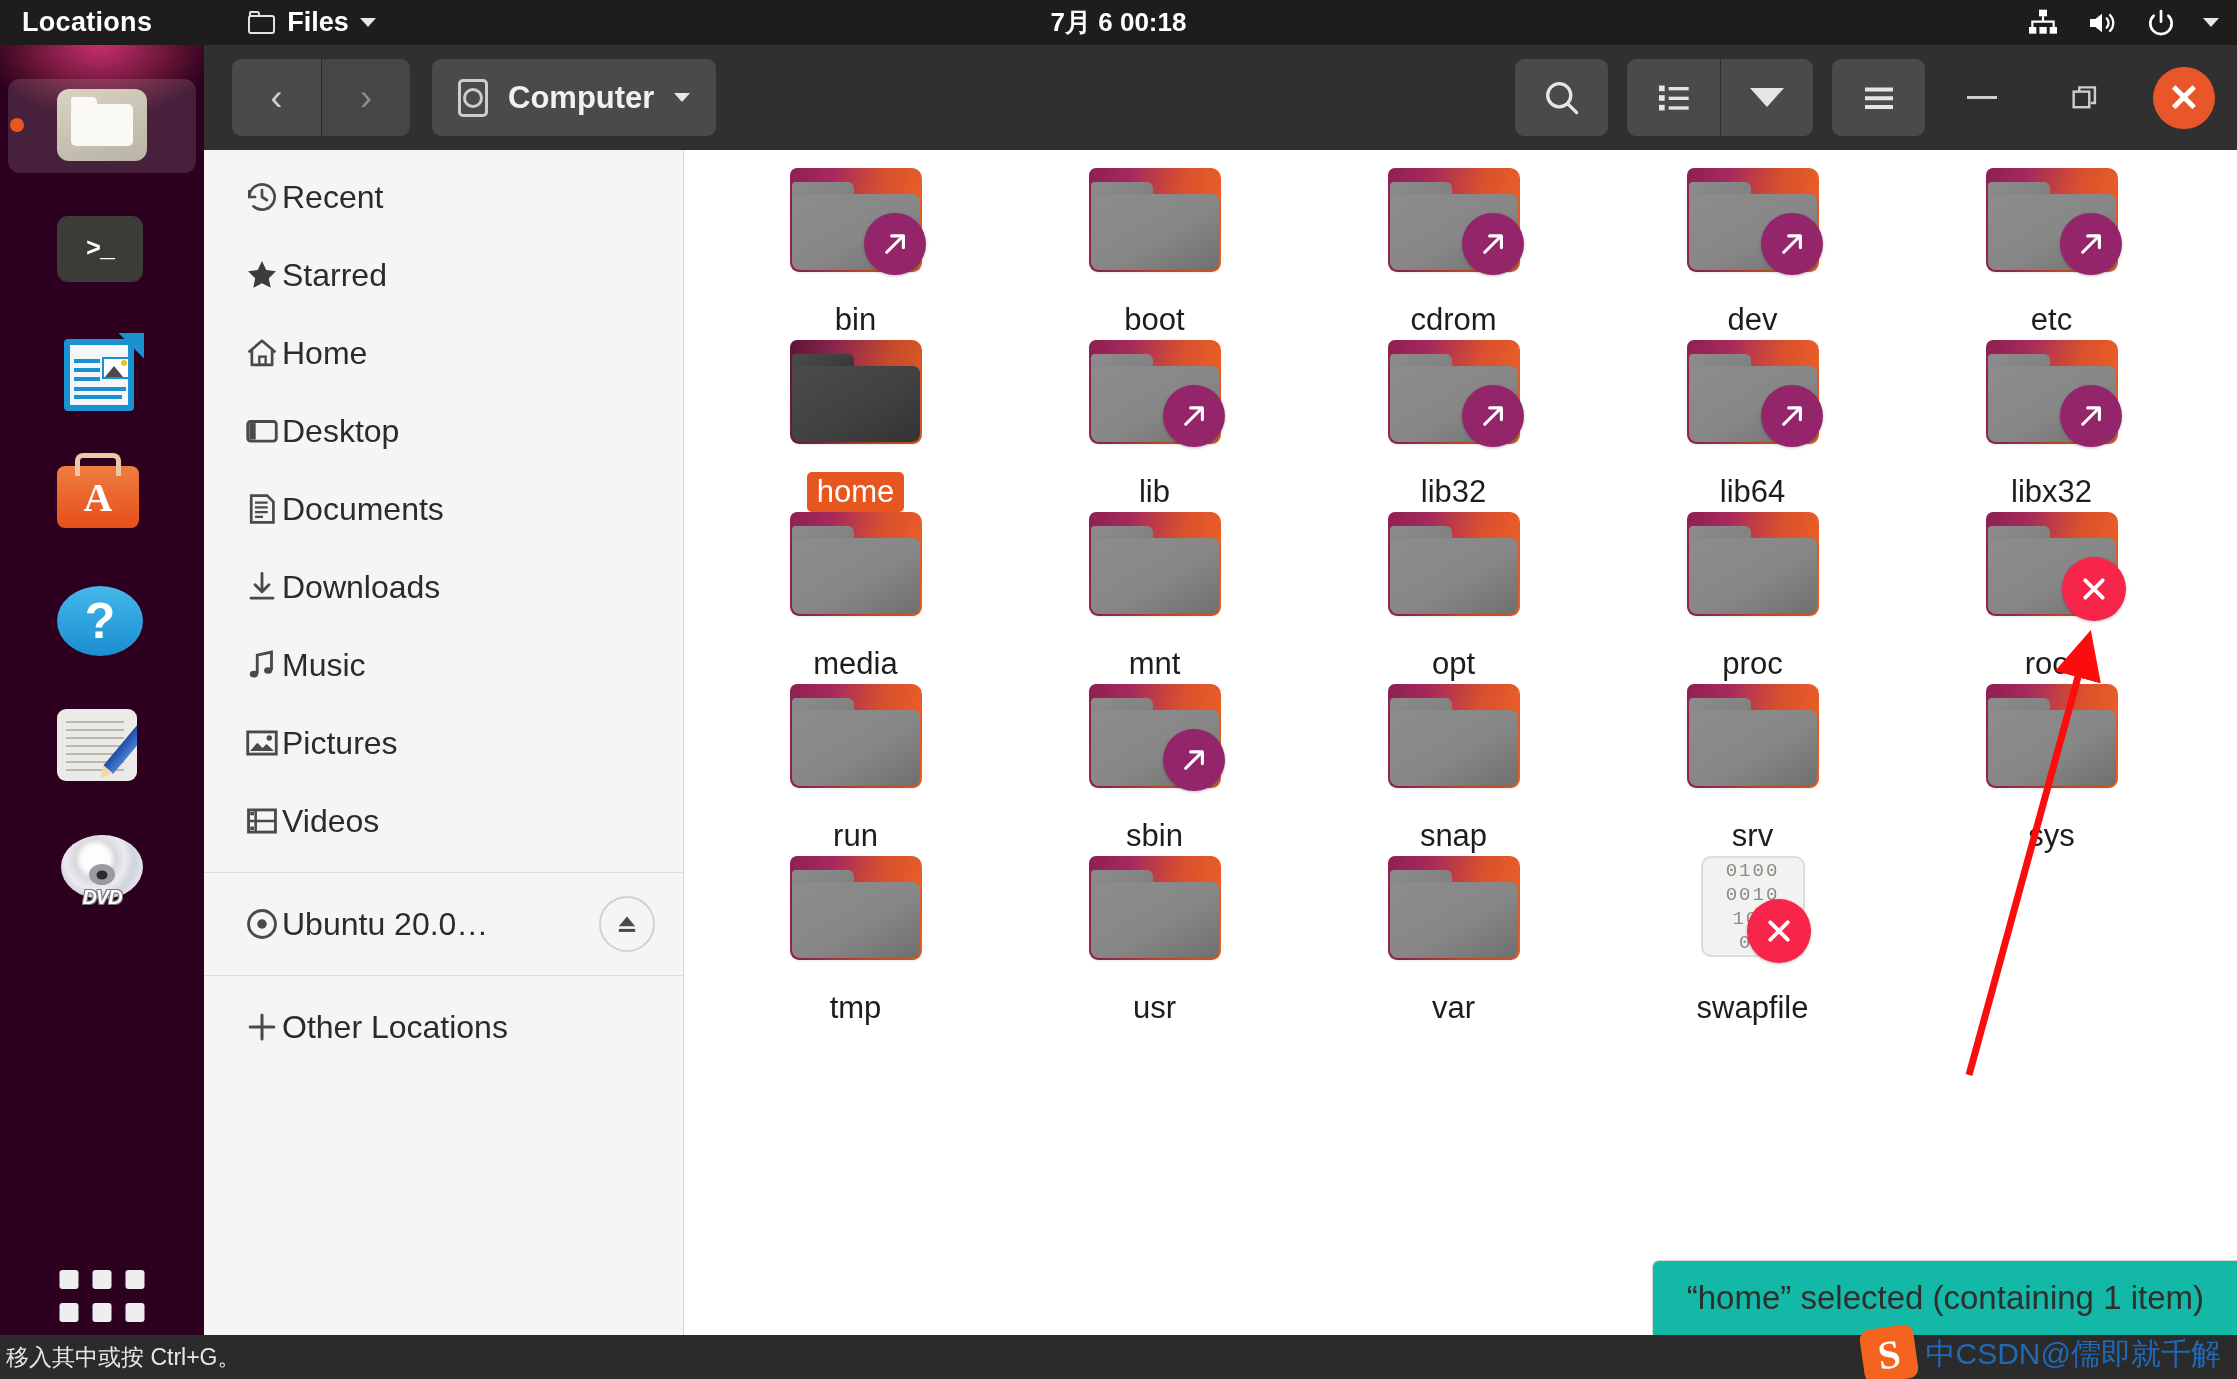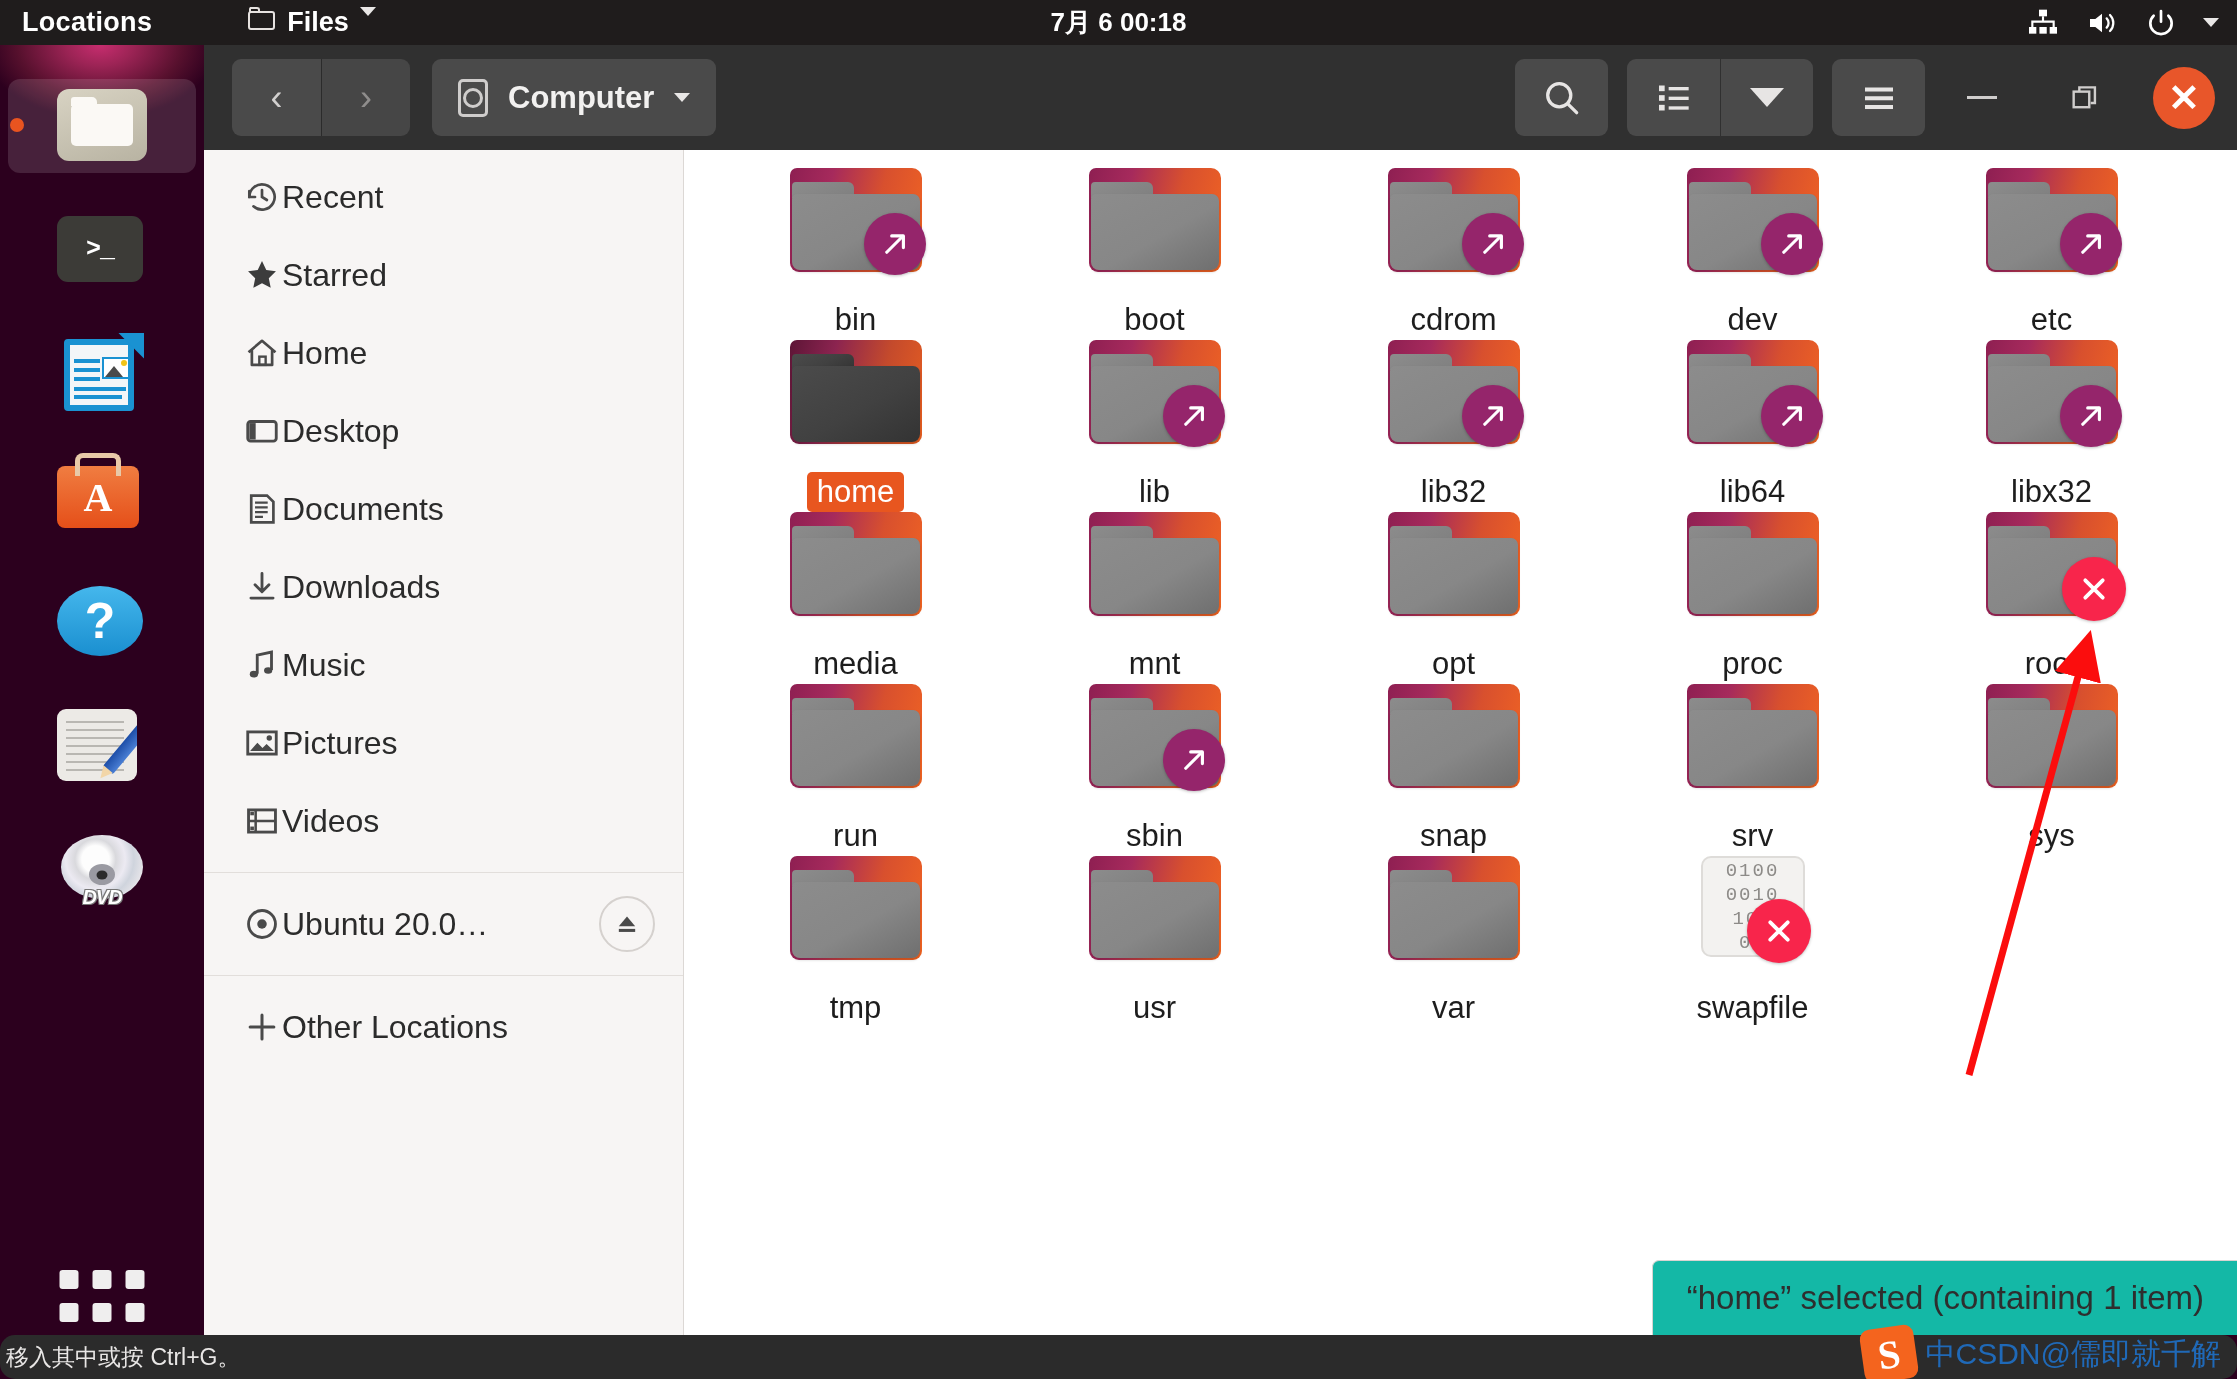--- a/index.html
+++ b/index.html
@@ -12,21 +12,21 @@
   
   .topbar {
     position: absolute; top: 0; left: 0; width: 2237px; height: 45px;
     background: #1f1c1c; display: flex; align-items: center;
     color: #ffffff; z-index: 60;
   }
   .tb-activities {
     font-size: 27px; font-weight: bold; margin-left: 22px; letter-spacing: .3px;
   }
   .tb-app {
-    display: flex; align-items: flex-start; gap: 11px; margin-left: 96px;
+    display: flex; align-items: center; gap: 11px; margin-left: 96px;
     font-size: 27px; font-weight: bold;
   }
   .tb-folder-ico { width: 28px; height: 23px; position: relative; }
   .tb-folder-ico .body {
     position: absolute; left:0; top:4px; width:27px; height:19px;
     border:2.2px solid #e6e2e0; border-radius:3px;
   }
   .tb-folder-ico .tab {
     position: absolute; left:1px; top:0px; width:11px; height:6px;
     border:2.2px solid #e6e2e0; border-bottom:none; border-radius:2px 3px 0 0;
@@ -274,21 +274,21 @@
     border:1px solid #d8d4d1;border-bottom:none;border-right:none;border-radius:7px 0 0 0;
     padding:18px 34px;font-size:33px;color:#2e2e2e;white-space:nowrap;
   }
 
   
   .annot{position:absolute;top:45px;left:204px;width:2033px;height:1290px;pointer-events:none;z-index:40;}
 
   
   .imebar{
     position:absolute;left:0;bottom:0;width:2237px;height:44px;background:#2b2b2b;
-    display:flex;align-items:center;color:#e9e7e6;font-size:23px;padding-left:6px;z-index:70;border-radius:15px;
+    display:flex;align-items:center;color:#e9e7e6;font-size:23px;padding-left:6px;z-index:70;
   }
   .watermark{
     position:absolute;right:16px;bottom:-2px;display:flex;align-items:center;gap:10px;z-index:75;
   }
   .sogou{
     width:54px;height:54px;border-radius:10px;background:#f4641e;
     display:flex;align-items:center;justify-content:center;
     color:#fff;font-size:40px;font-weight:bold;font-family:"Liberation Serif",serif;
     transform:rotate(-8deg);
   }

